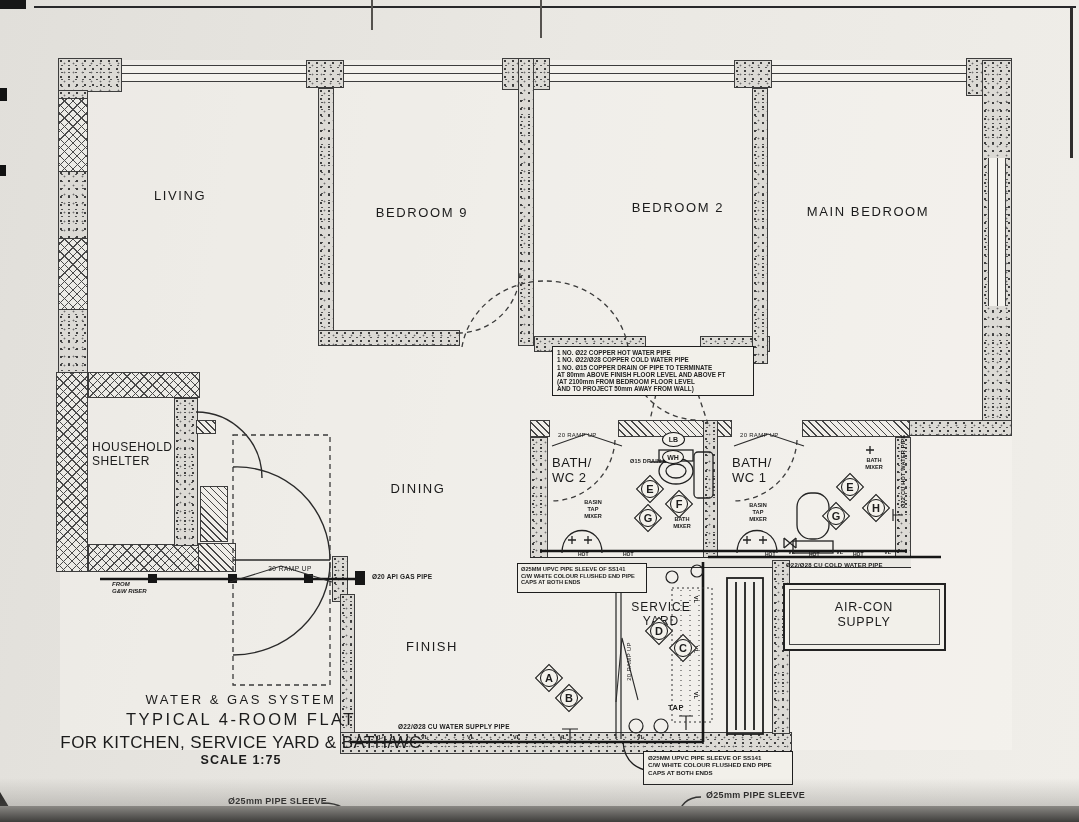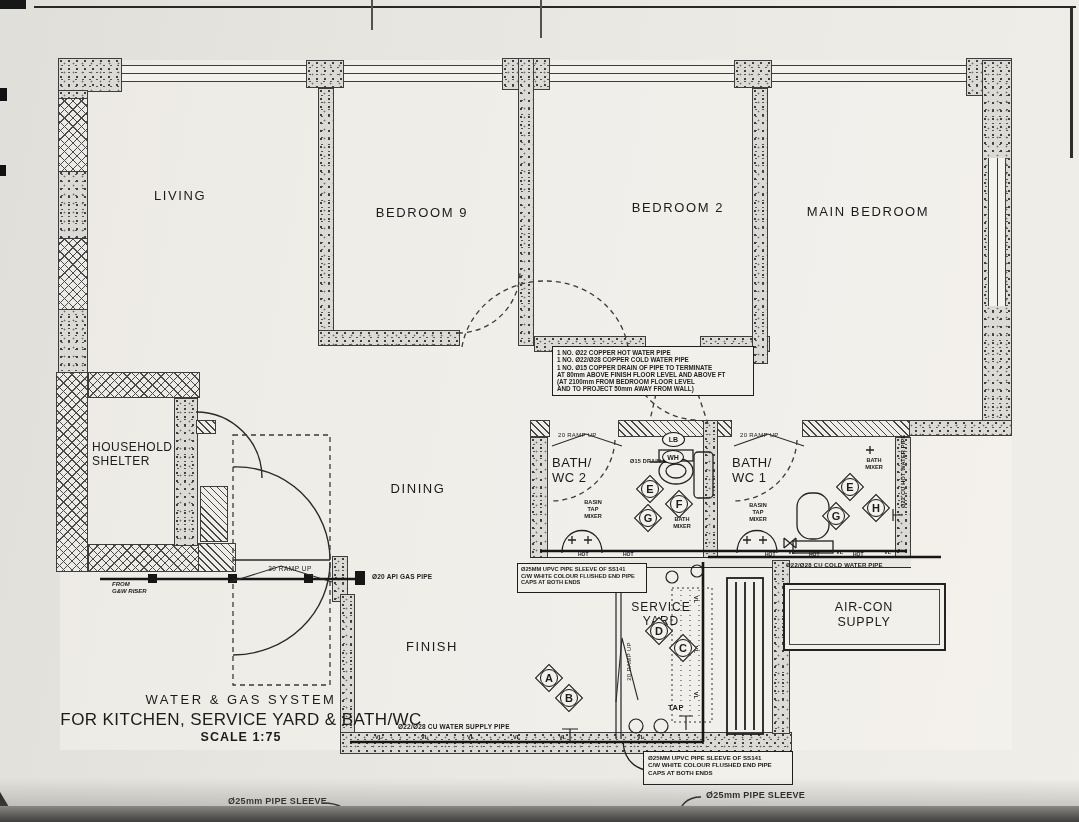--- a/index.html
+++ b/index.html
@@ -220,20 +220,21 @@
   </div>
 
   <div class="notebox" style="left:643px;top:751px;width:150px;height:34px">
     <div class="nl" style="font-size:6.2px;line-height:7.4px">Ø25MM UPVC PIPE SLEEVE OF SS141</div>
     <div class="nl" style="font-size:6.2px;line-height:7.4px">C/W WHITE COLOUR FLUSHED END PIPE</div>
     <div class="nl" style="font-size:6.2px;line-height:7.4px">CAPS AT BOTH ENDS</div>
   </div>
 
   <div class="abs" style="left:55px;top:692px;width:372px;text-align:center">
     <div class="t" style="position:static;font-size:13px;letter-spacing:2.5px">WATER &amp; GAS SYSTEM</div>
+    <div class="t" style="position:static;font-size:16.5px;letter-spacing:2.5px;margin-top:3px">TYPICAL 4-ROOM FLAT</div>
     <div class="t" style="position:static;font-size:17px;letter-spacing:.4px;margin-top:3px">FOR KITCHEN, SERVICE YARD &amp; BATH/WC</div>
     <div class="t b" style="position:static;font-size:12.5px;letter-spacing:1px;margin-top:0">SCALE 1:75</div>
   </div>
 
   <div class="t pl" style="left:372px;top:573px">Ø20 API GAS PIPE</div>
   <div class="t pl" style="left:398px;top:723px">Ø22/Ø28 CU WATER SUPPLY PIPE</div>
   <div class="t pl" style="left:786px;top:562px;font-size:6px">Ø22/Ø28 CU COLD WATER PIPE</div>
   <div class="t pl" style="left:844px;top:468px;width:118px;font-size:5.6px;transform:rotate(-90deg);text-align:center">Ø22 CU HOT WATER PIPE</div>
   <div class="t b" style="left:228px;top:796px;font-size:9px;letter-spacing:.3px;white-space:nowrap">Ø25mm PIPE SLEEVE</div>
   <div class="t b" style="left:706px;top:790px;font-size:9px;letter-spacing:.3px;white-space:nowrap">Ø25mm PIPE SLEEVE</div>

